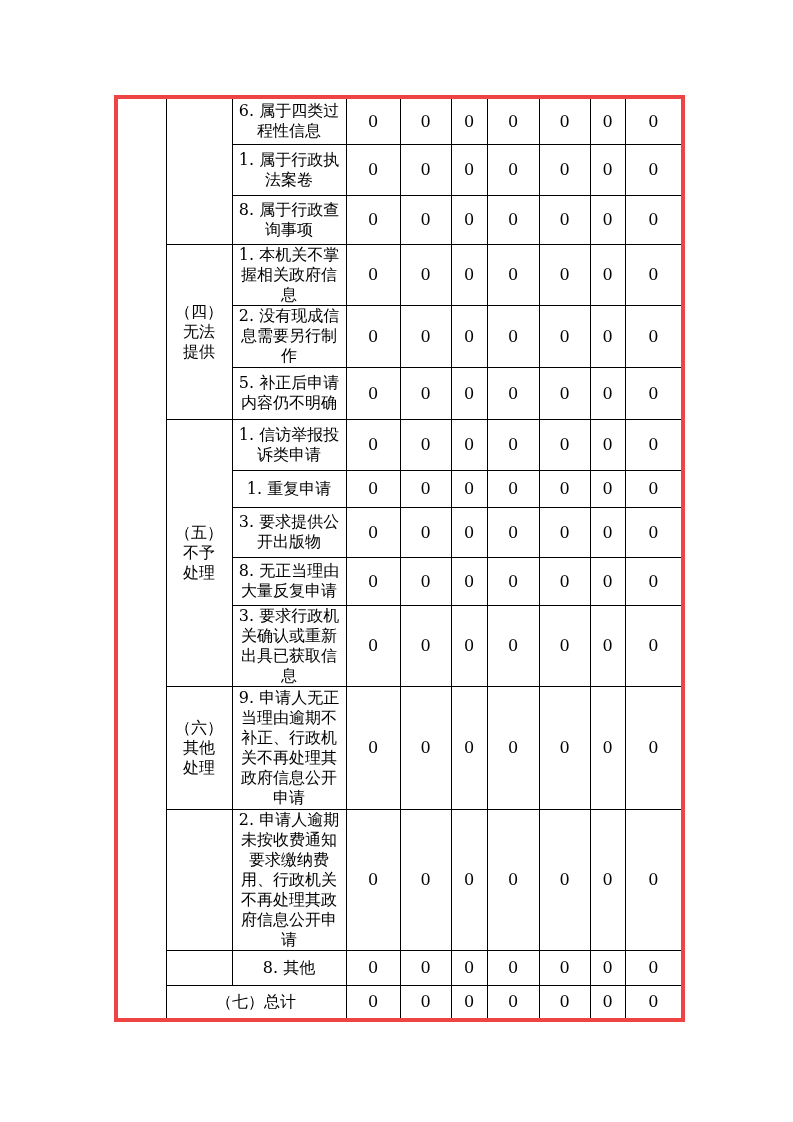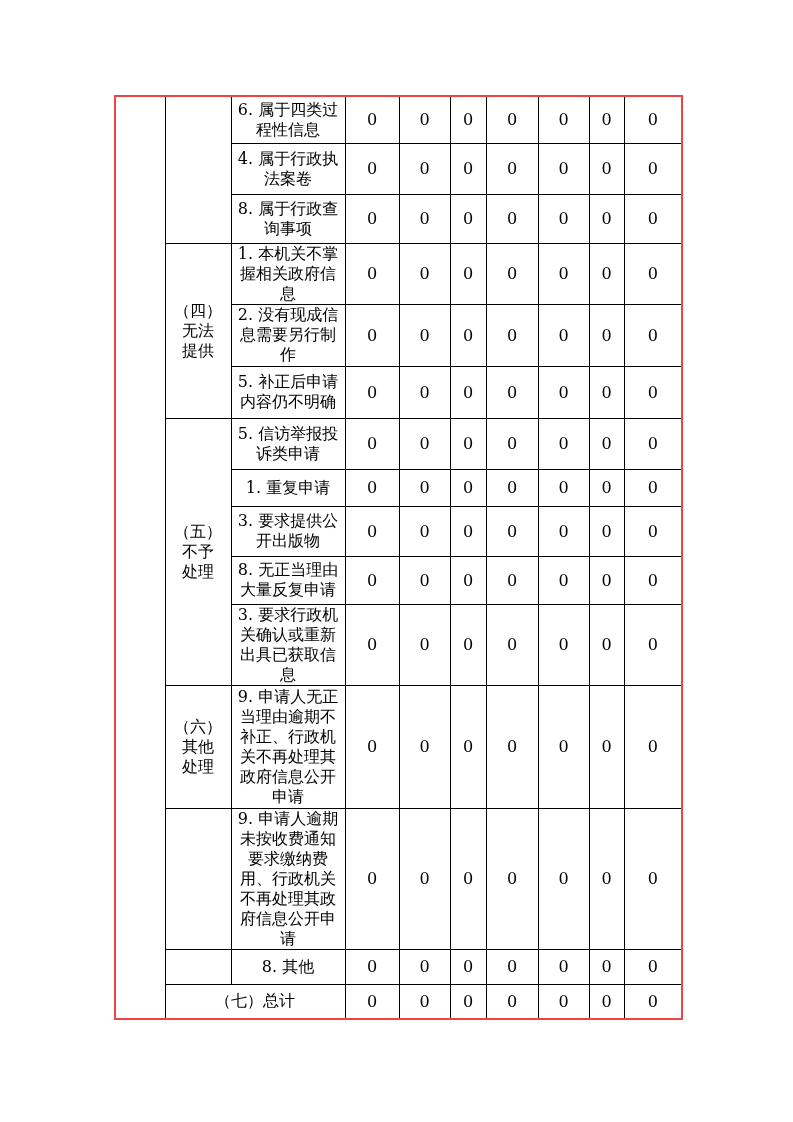--- a/index.html
+++ b/index.html
@@ -13,21 +13,21 @@
     font-family: "DejaVu Serif", "Liberation Serif", serif;
     color: #000000;
   }
   table.report {
     position: absolute;
     left: 114px;
     top: 95px;
     width: 567px;
     border-collapse: collapse;
     table-layout: fixed;
-    border: 2px solid #ef4444;
+    border: 4px solid #ef4444;
     font-size: 16px;
   }
   table.report td {
     border: 1px solid #000000;
     padding: 0;
     vertical-align: middle;
     text-align: center;
     overflow: hidden;
   }
   td.lbl {
@@ -75,21 +75,21 @@
 程性信息</td>
         <td class="v">0</td>
         <td class="v">0</td>
         <td class="v">0</td>
         <td class="v">0</td>
         <td class="v">0</td>
         <td class="v">0</td>
         <td class="v">0</td>
       </tr>
       <tr style="height:51px">
-        <td class="lbl">4. 属于行政执
+        <td class="lbl">1. 属于行政执
 法案卷</td>
         <td class="v">0</td>
         <td class="v">0</td>
         <td class="v">0</td>
         <td class="v">0</td>
         <td class="v">0</td>
         <td class="v">0</td>
         <td class="v">0</td>
       </tr>
       <tr style="height:49px">
@@ -138,21 +138,21 @@
         <td class="v">0</td>
         <td class="v">0</td>
         <td class="v">0</td>
         <td class="v">0</td>
         <td class="v">0</td>
       </tr>
       <tr style="height:51px">
         <td rowspan="5" class="cat">（五）
 不予
 处理</td>
-        <td class="lbl">5. 信访举报投
+        <td class="lbl">1. 信访举报投
 诉类申请</td>
         <td class="v">0</td>
         <td class="v">0</td>
         <td class="v">0</td>
         <td class="v">0</td>
         <td class="v">0</td>
         <td class="v">0</td>
         <td class="v">0</td>
       </tr>
       <tr style="height:37px">
@@ -213,21 +213,21 @@
         <td class="v">0</td>
         <td class="v">0</td>
         <td class="v">0</td>
         <td class="v">0</td>
         <td class="v">0</td>
         <td class="v">0</td>
         <td class="v">0</td>
       </tr>
       <tr style="height:140px">
         <td class="cat"></td>
-        <td class="lbl">9. 申请人逾期
+        <td class="lbl">2. 申请人逾期
 未按收费通知
 要求缴纳费
 用、行政机关
 不再处理其政
 府信息公开申
 请</td>
         <td class="v">0</td>
         <td class="v">0</td>
         <td class="v">0</td>
         <td class="v">0</td>

